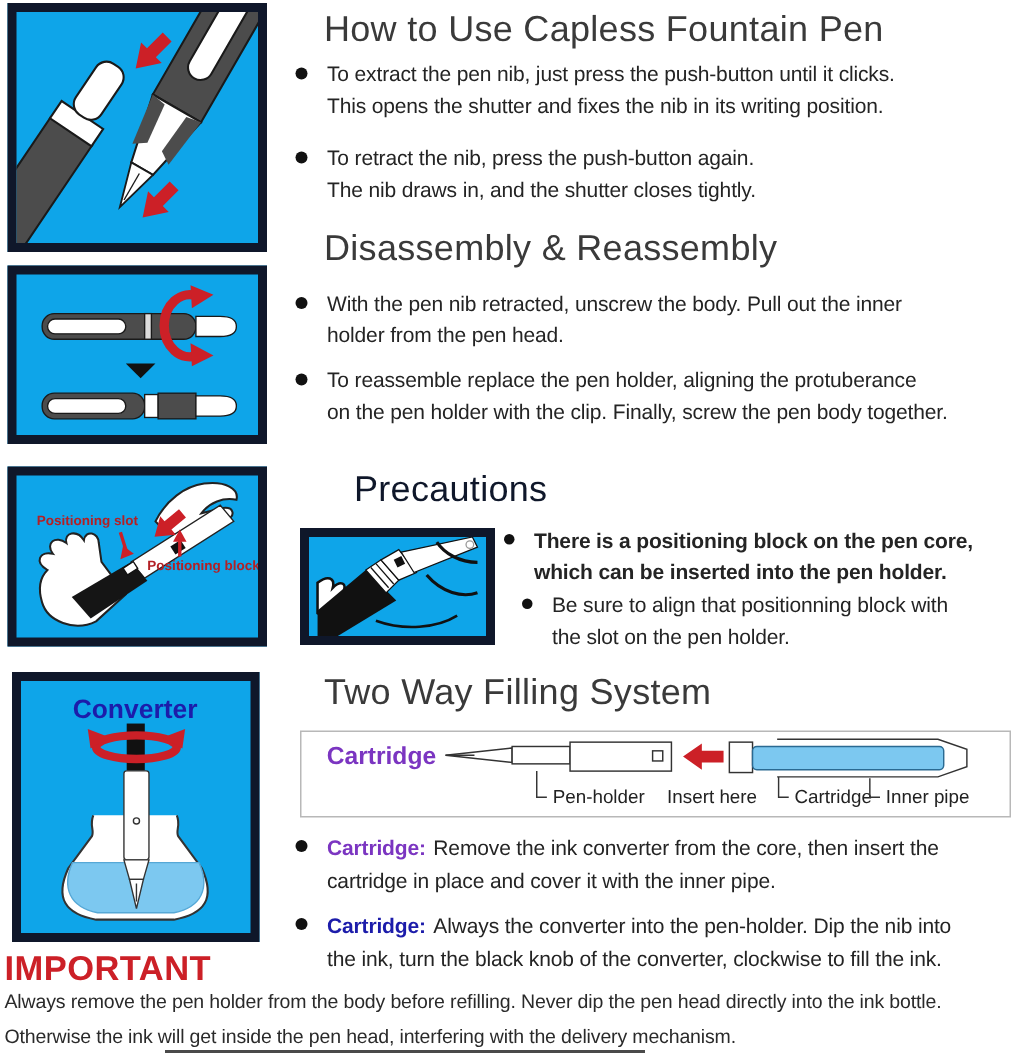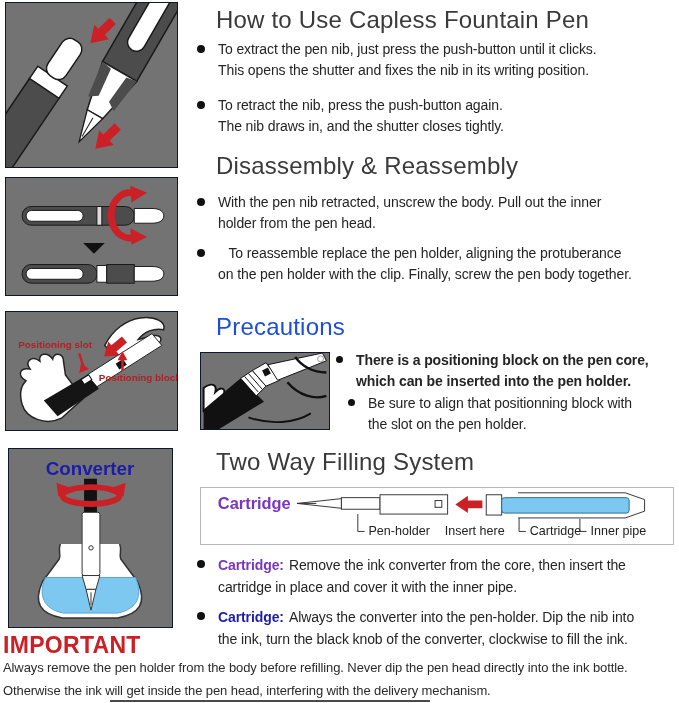--- a/index.html
+++ b/index.html
@@ -1,21 +1,21 @@
 <!DOCTYPE html>
 <html><head>
 <meta charset="utf-8">
 <style>
   html,body{margin:0;padding:0;background:#fff;}
   .page{position:relative;width:679px;height:703px;background:#fff;overflow:hidden;
         font-family:"Liberation Sans", sans-serif;color:#222;}
-  .ibox{position:absolute;border:1px solid #0f172a;background:#737373;box-sizing:border-box;}
+  .ibox{position:absolute;border:6px solid #0f172a;background:#0ea5e9;box-sizing:border-box;}
   .ibox svg{display:block;width:100%;height:100%;}
   .h{position:absolute;font-size:24px;color:#3a3a3a;letter-spacing:0.2px;white-space:nowrap;font-weight:400;}
-  .h.red{color:#1d4ed8;}
+  .h.red{color:#0f172a;margin-left:20px;}
   .b-item{position:absolute;font-size:14px;line-height:21px;color:#242424;letter-spacing:-0.1px;}
   .b-item .line{white-space:nowrap;}
   .dot{position:absolute;left:-21px;top:6px;width:8px;height:8px;border-radius:50%;background:#111;}
   .dot.sm{left:-20px;width:7px;height:7px;}
   .pfx{font-weight:bold;margin-right:5px;text-align:center;}
   .pfx.purple{color:#7b35c1;}
   .pfx.navy{color:#1c1caa;}
   .important{position:absolute;left:3px;top:632px;font-size:23px;font-weight:bold;color:#cc2027;letter-spacing:0.3px;}
   .botline{position:absolute;left:3px;font-size:13px;color:#2a2a2a;letter-spacing:-0.1px;white-space:nowrap;}
   .stub{position:absolute;left:110px;top:700px;width:320px;height:2px;background:#4a4a4a;}
@@ -121,21 +121,21 @@
     <div class="line">The nib draws in, and the shutter closes tightly.</div>
   </div>
 
   <div class="h" style="left:216px;top:152px;">Disassembly &amp; Reassembly</div>
 
   <div class="b-item" style="left:218px;top:192px;">
     <span class="dot"></span>
     <div class="line">With the pen nib retracted, unscrew the body. Pull out the inner</div>
     <div class="line">holder from the pen head.</div>
   </div>
-  <div class="b-item" style="left:218px;top:243px;text-align:center;">
+  <div class="b-item" style="left:218px;top:243px;">
     <span class="dot"></span>
     <div class="line">To reassemble replace the pen holder, aligning the protuberance</div>
     <div class="line">on the pen holder with the clip. Finally, screw the pen body together.</div>
   </div>
 
   <div class="h red" style="left:216px;top:313px;">Precautions</div>
 
   <div class="ibox" style="left:200px;top:352px;width:130px;height:78px;">
     <svg viewBox="0 0 130 78">
       <path d="M 2 36 C 10 30 16 32 14 40 C 20 34 26 36 22 44 C 28 40 32 44 26 50 L 10 64 L 2 60 Z" fill="#fff" stroke="#111" stroke-width="2"></path>

